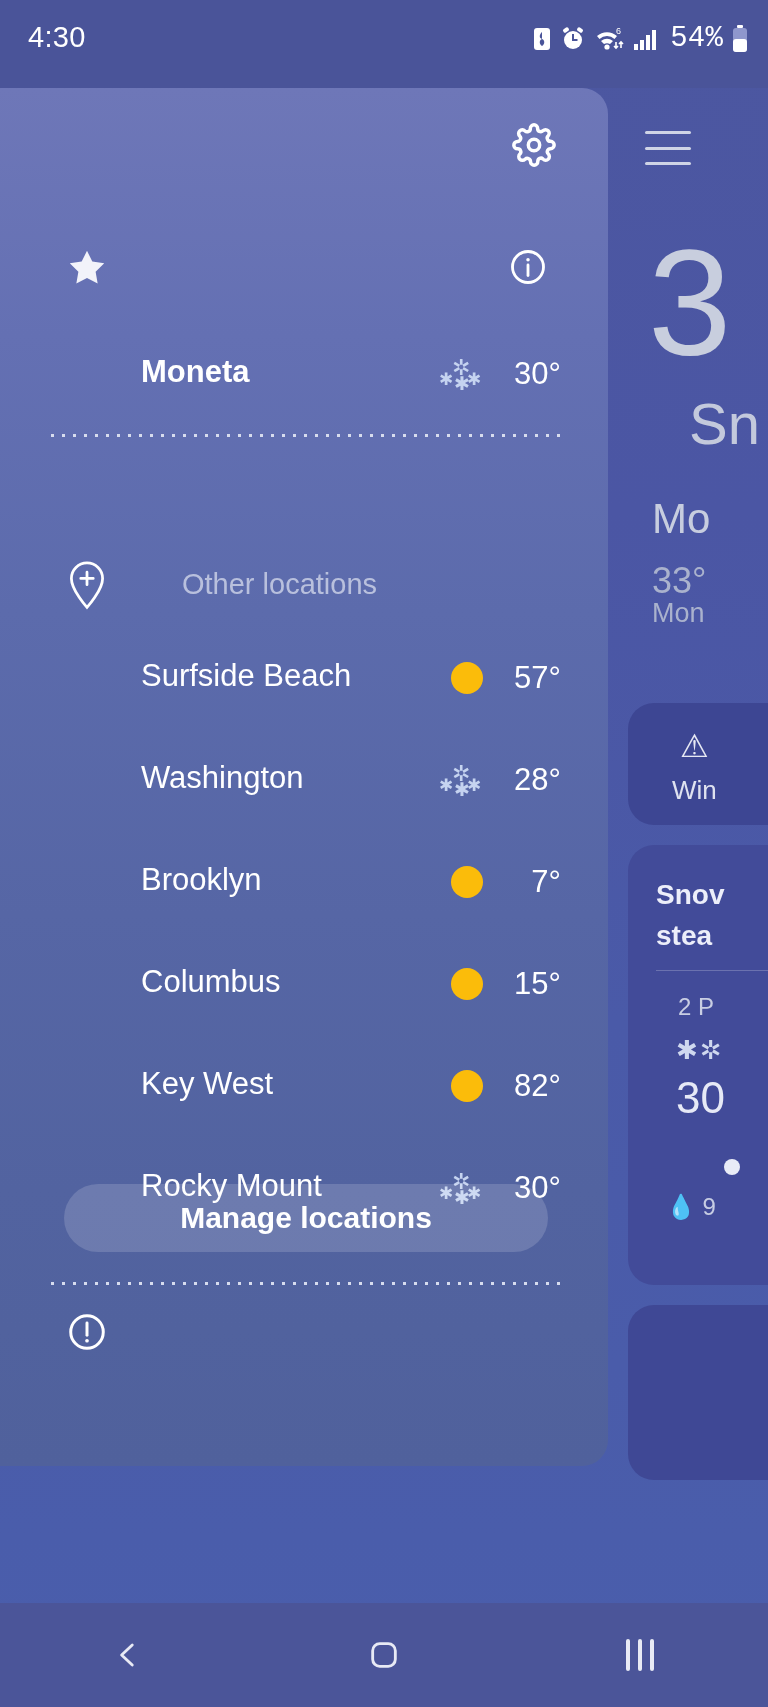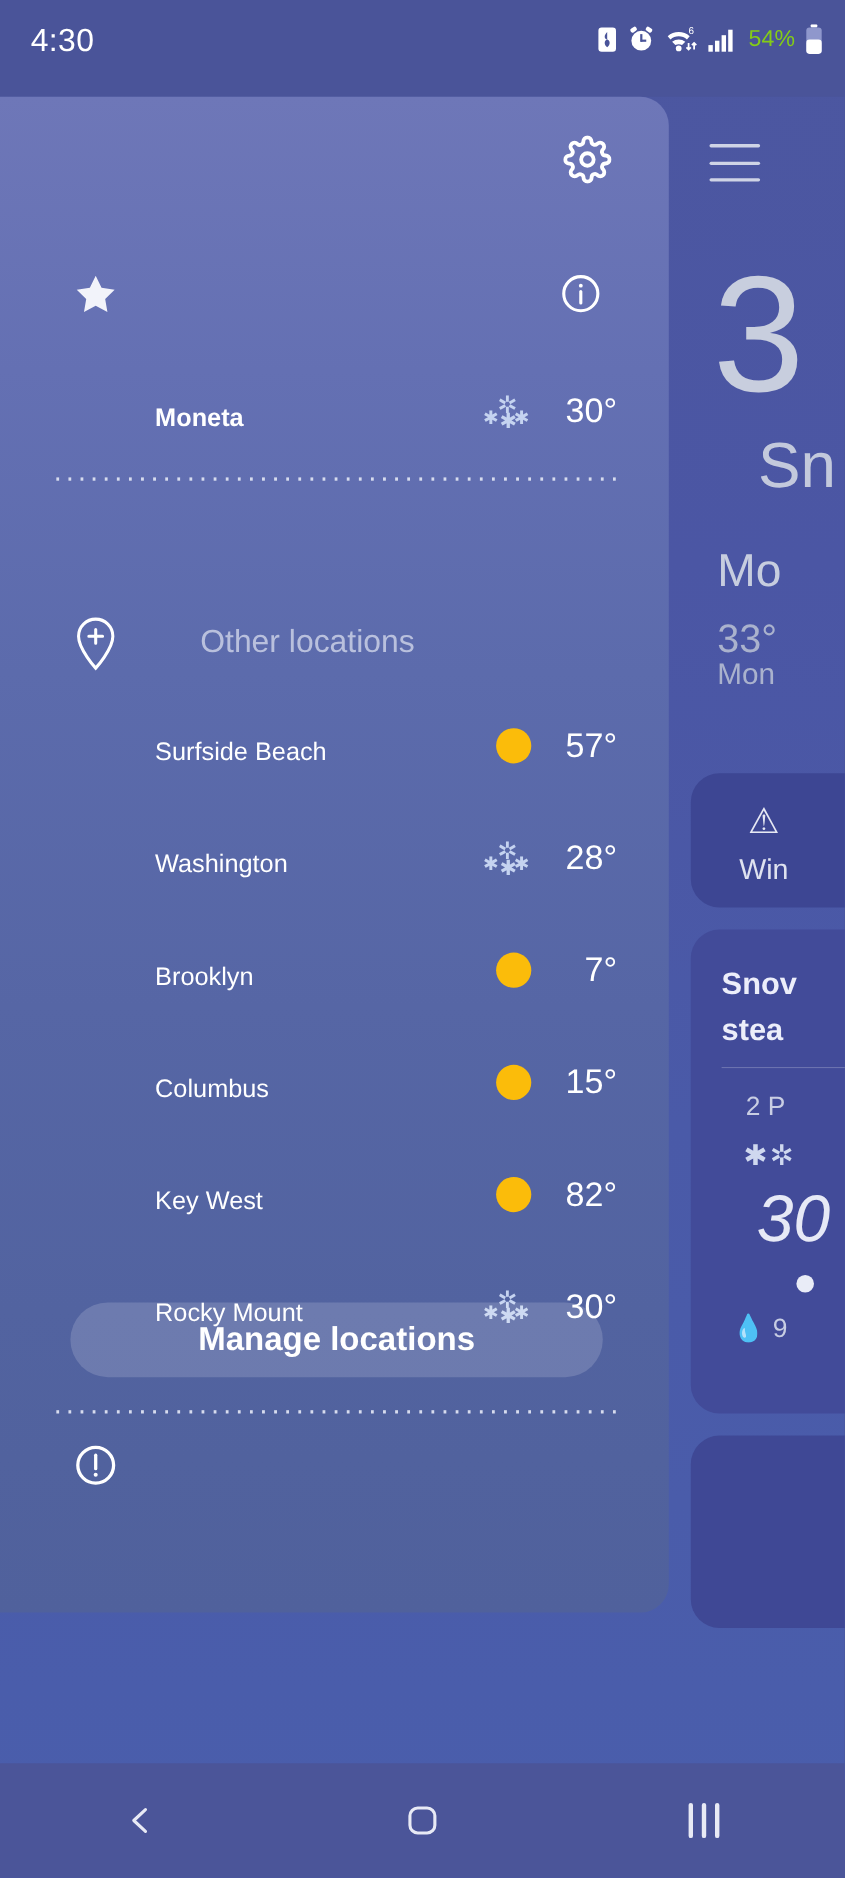--- a/index.html
+++ b/index.html
@@ -22,21 +22,21 @@
   }
   .sb-time{
     position:absolute; left:28px; top:21px;
     font-size:29px; color:#ffffff; letter-spacing:.3px;
   }
   .sb-right{
     position:absolute; right:20px; top:22px;
     display:flex; align-items:center; gap:9px;
   }
   .sb-icon{ display:block; }
-  .sb-batt-text{ font-size:21px; color:#84cc16; letter-spacing:.2px; margin-left:2px;}
+  .sb-batt-text{ font-size:29px; color:#ffffff; letter-spacing:.2px; margin-left:2px;font-family:Liberation Mono, monospace;}
 
   
   .bg-hamburger{
     position:absolute; left:645px; top:131px;
     width:46px; height:34px;
     display:flex; flex-direction:column; justify-content:space-between;
   }
   .bg-hamburger span{ display:block; height:3px; background:#cfd4e6; border-radius:2px; }
 
   
@@ -93,22 +93,22 @@
   }
   .bg-snow-hour{
     position:absolute; left:50px; top:148px;
     font-size:24px; color:#c9cee3; white-space:nowrap;
   }
   .bg-snow-flake{
     position:absolute; left:48px; top:190px;
     font-size:26px; color:#cfd8ef; white-space:nowrap; letter-spacing:2px;
   }
   .bg-snow-temp{
-    position:absolute; left:60px; top:228px;
-    font-size:60px; color:#e6e9f6; white-space:nowrap;font-style:italic;
+    position:absolute; left:48px; top:228px;
+    font-size:44px; color:#e6e9f6; white-space:nowrap;
   }
   .bg-snow-dot{
     position:absolute; left:96px; top:314px;
     width:16px; height:16px; border-radius:50%; background:#e9ecf7;
   }
   .bg-snow-drop{
     position:absolute; left:38px; top:348px;
     font-size:24px; color:#c7cde3; white-space:nowrap;
   }
   .bg-card-bottom{
@@ -155,21 +155,21 @@
     position:absolute; left:506px; top:7px;
     width:44px; height:44px;
     display:flex; align-items:center; justify-content:center;
   }
 
   .loc-row{
     position:absolute; left:0; width:608px; height:54px;
   }
   .loc-name{
     position:absolute; left:141px; top:0;
-    font-size:23px; color:#ffffff; white-space:nowrap;margin-top:12px;
+    font-size:31px; color:#ffffff; white-space:nowrap;
   }
   .loc-name.fav{ font-weight:bold; }
   .loc-right{
     position:absolute; right:47px; top:0;
     display:flex; align-items:center; gap:16px;
     height:40px;
   }
   .loc-temp{
     font-size:31px; color:#ffffff; min-width:62px; text-align:right;
     white-space:nowrap;

